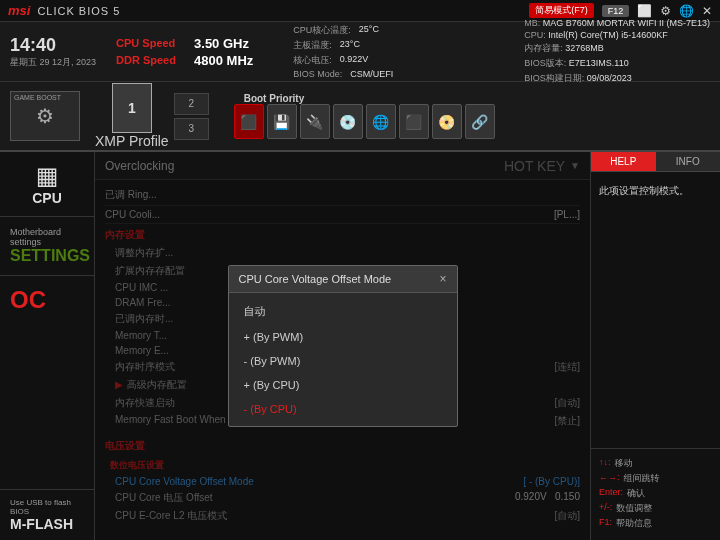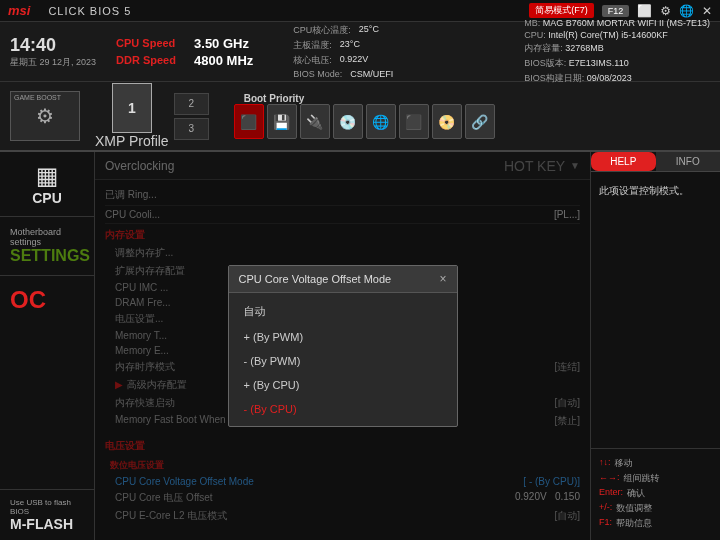--- a/index.html
+++ b/index.html
@@ -18,21 +18,21 @@
       height: 22px;
       display: flex;
       align-items: center;
       justify-content: space-between;
       padding: 0 8px;
       border-bottom: 1px solid #333;
     }
     #logo-area {
       display: flex;
       align-items: center;
-      gap: 18px;
+      gap: 7px;
     }
     #msi-logo {
       color: #e02020;
       font-weight: bold;
       font-size: 13px;
       font-style: italic;
     }
     #click-bios-text {
       color: #ccc;
       font-size: 11px;
@@ -378,21 +378,20 @@
     .help-tab {
       flex: 1;
       padding: 4px;
       text-align: center;
       font-size: 10px;
       cursor: pointer;
     }
     .help-tab-active {
       background: #e02020;
       color: white;
-      border-radius: 7px;
     }
     .help-tab-inactive {
       background: #2a2a2a;
       color: #aaa;
     }
     #help-content {
       padding: 8px;
       flex: 1;
     }
     #help-text {
@@ -630,21 +629,21 @@
       <div class="oc-sub-item">
         <span>扩展内存存配置</span>
       </div>
       <div class="oc-sub-item">
         <span>CPU IMC ...</span>
       </div>
       <div class="oc-sub-item">
         <span>DRAM Fre...</span>
       </div>
       <div class="oc-sub-item">
-        <span>电压设置...</span>
+        <span>已调内存时...</span>
       </div>
       <div class="oc-sub-item">
         <span>Memory T...</span>
       </div>
       <div class="oc-sub-item">
         <span>Memory E...</span>
       </div>
       <div class="oc-sub-item">
         <span>内存时序模式</span>
         <span>[连结]</span>

